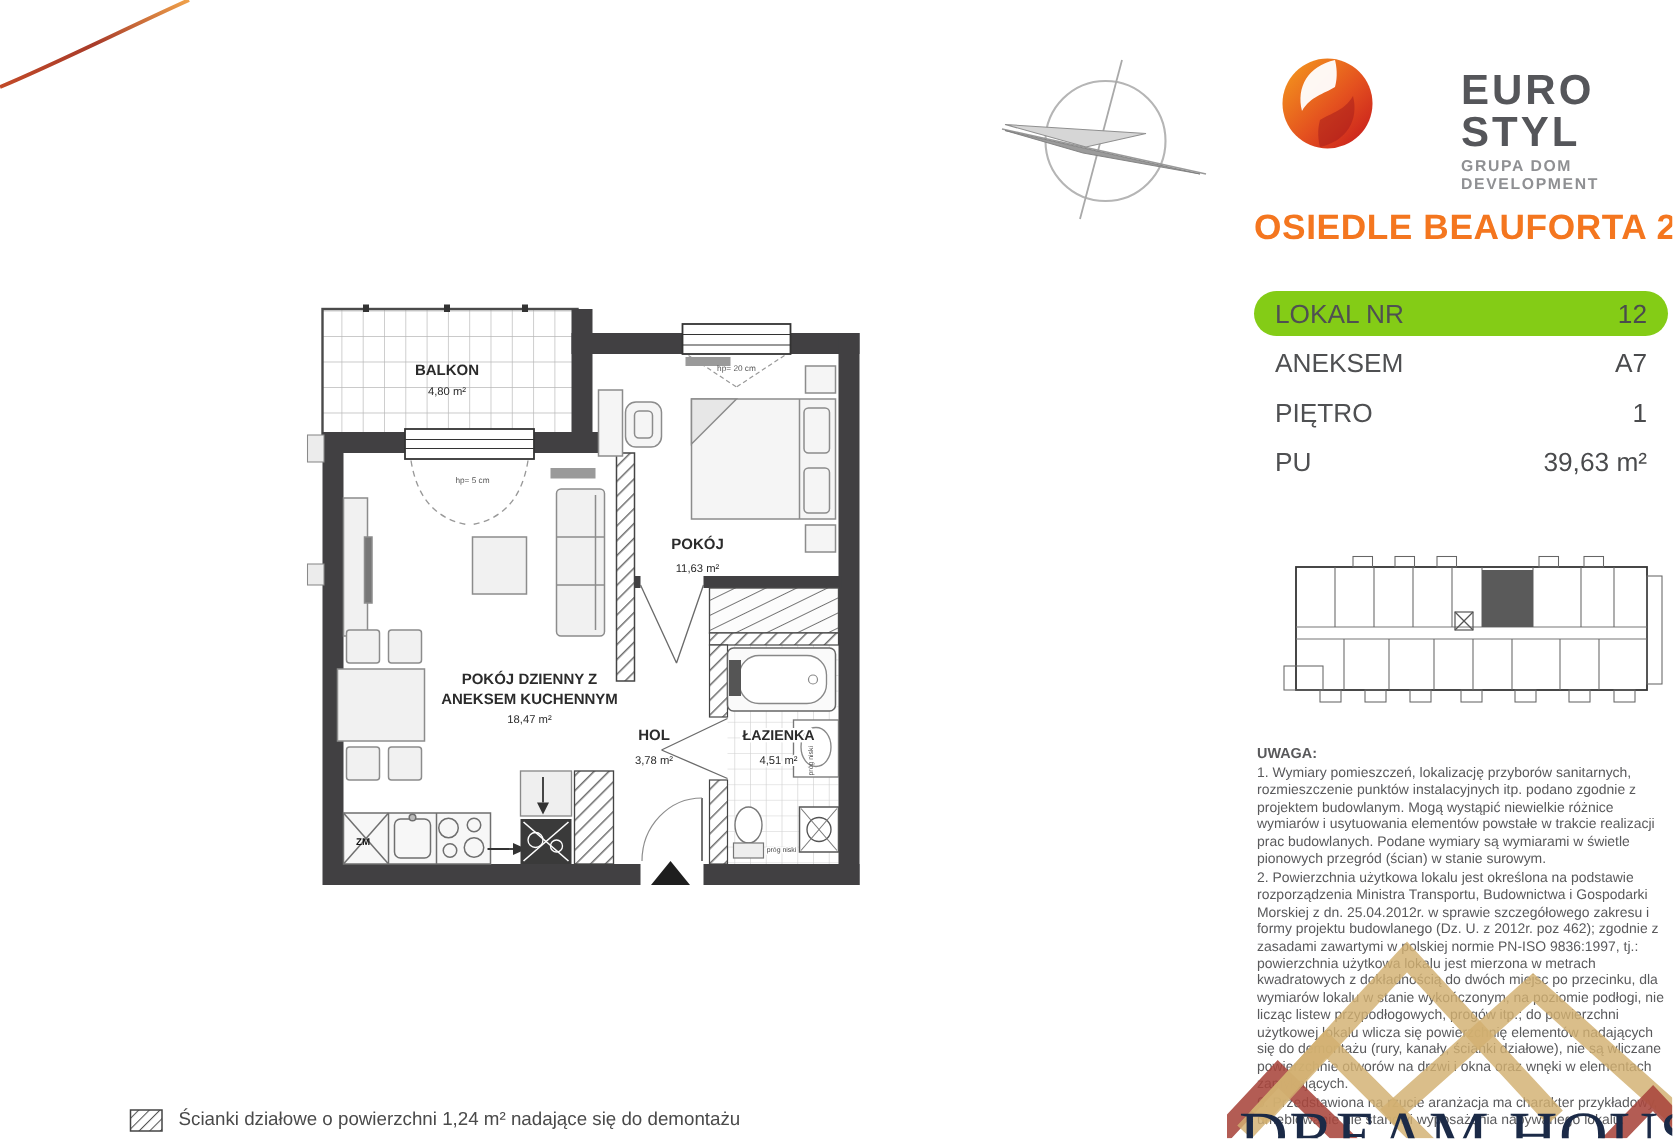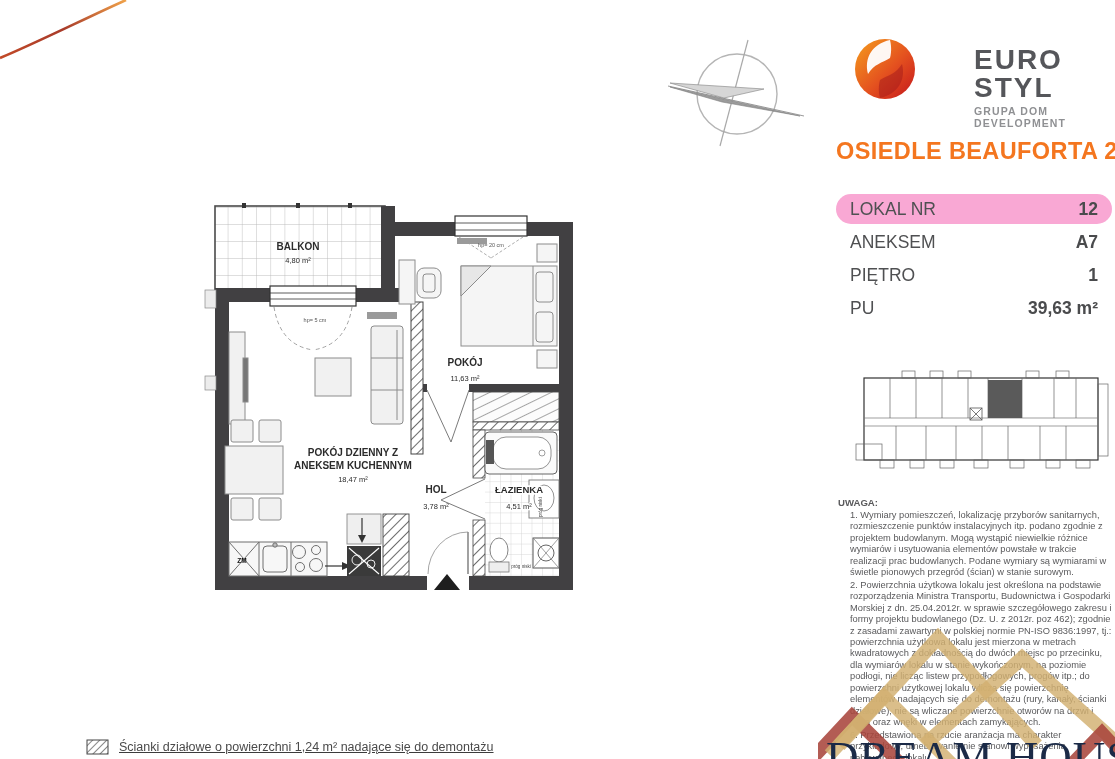--- a/index.html
+++ b/index.html
@@ -8,29 +8,29 @@
   .abs{position:absolute;}
   
   #logo-text{left:938px;top:46px;margin-left:36px;}
   #logo-title{font-size:28px;font-weight:bold;color:#55565a;letter-spacing:2px;line-height:28px;}
   #logo-sub{font-size:10.5px;color:#8f9093;letter-spacing:1.1px;margin-top:3px;font-weight:bold;}
   #estate-heading{left:836px;top:138px;font-size:23.5px;font-weight:bold;color:#f4761f;
                   letter-spacing:0.4px;white-space:nowrap;}
   #info-table{left:836px;top:194px;width:276px;}
   .info-row{display:flex;justify-content:space-between;align-items:center;height:30px;
             padding:0 14px;margin-bottom:3px;font-size:17.5px;color:#4f5052;}
-  .info-row .val{font-weight:bold;color:#4a4b4d;}
-  .info-row.hl{background:#f9a8d4;border-radius:15px;}
+  .info-row .val{font-weight:normal;color:#4a4b4d;}
+  .info-row.hl{background:#84cc16;border-radius:15px;}
   #notes{left:838px;top:497px;width:276px;color:#59595b;}
   #notes h4{margin:0 0 2px 0;font-size:9.6px;}
-  #notes p{margin:0 0 1px 12px;font-size:9.3px;line-height:11.45px;text-align:left;}
+  #notes p{margin:0 0 1px 0;font-size:9.3px;line-height:11.45px;text-align:left;}
   #dreamhouse{left:826px;top:731px;font-family:"Liberation Serif",serif;font-size:45px;
               color:#1b2a47;white-space:nowrap;letter-spacing:1px;}
   
-  #legend{left:86px;top:739px;display:flex;align-items:center;gap:10px;text-decoration:underline;}
+  #legend{left:86px;top:739px;display:flex;align-items:flex-start;gap:10px;}
   #legend span{font-size:12.5px;color:#4a4a4a;}
   svg text{font-family:"Liberation Sans",sans-serif;}
 </style>
 </head>
 <body>
 <div id="page">
 
 <svg class="abs" style="left:0;top:0" width="135" height="62">
   <defs>
     <linearGradient id="swg" x1="0" y1="1" x2="1" y2="0">

